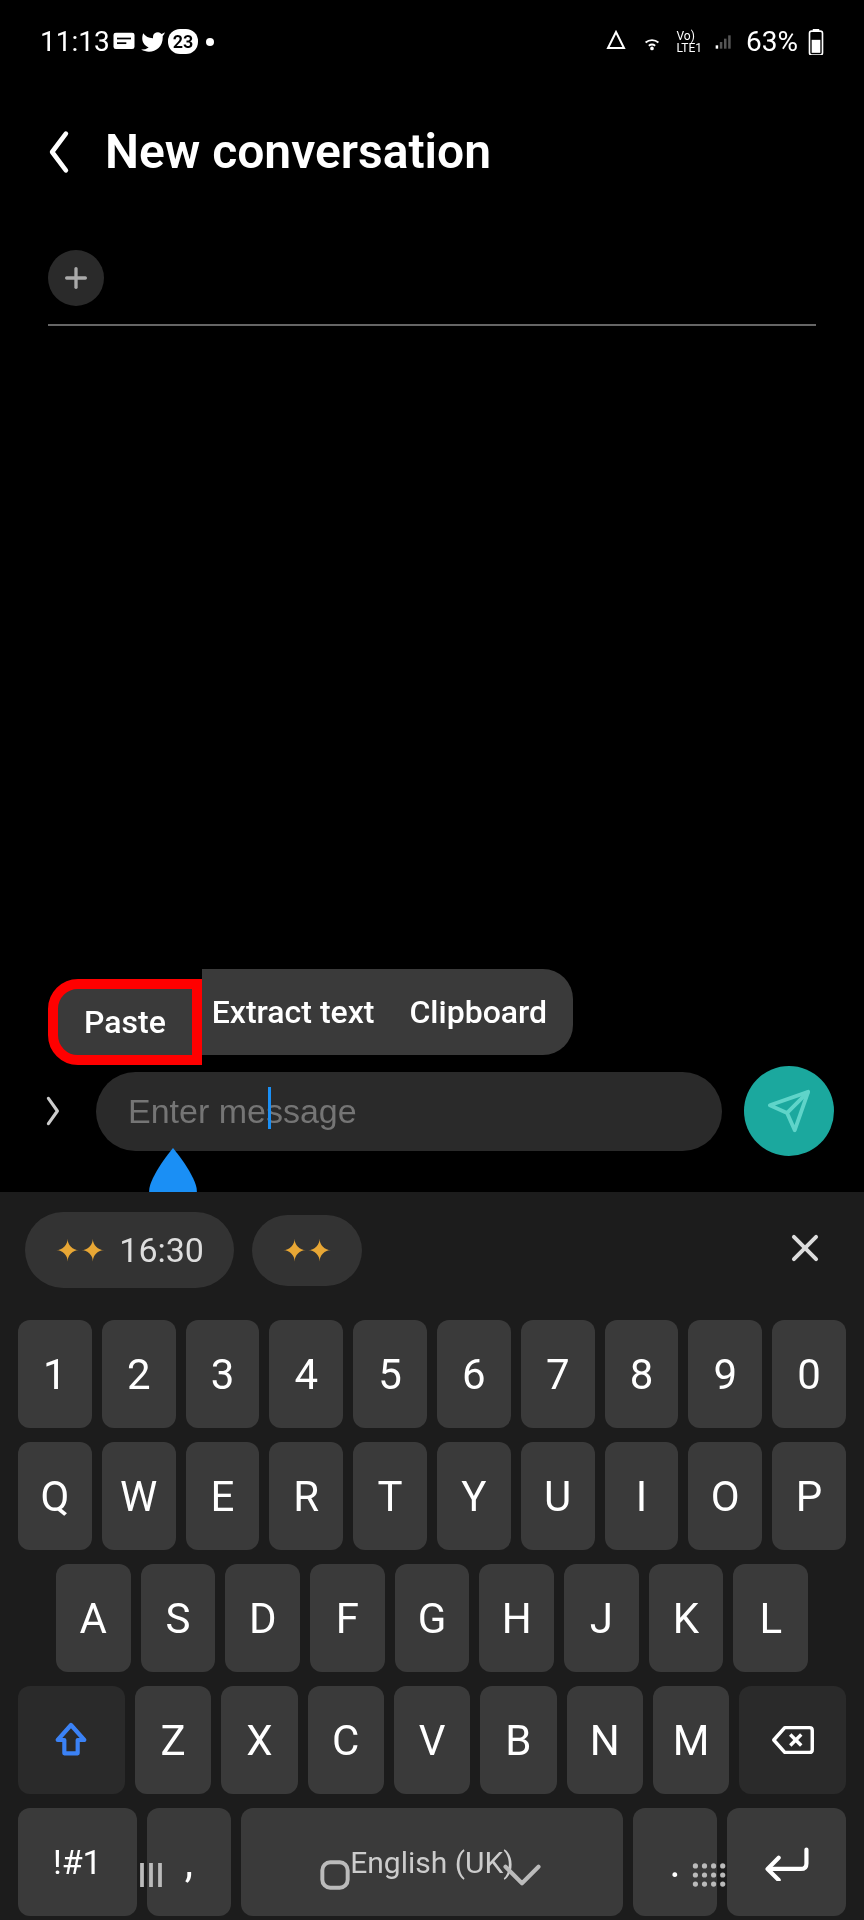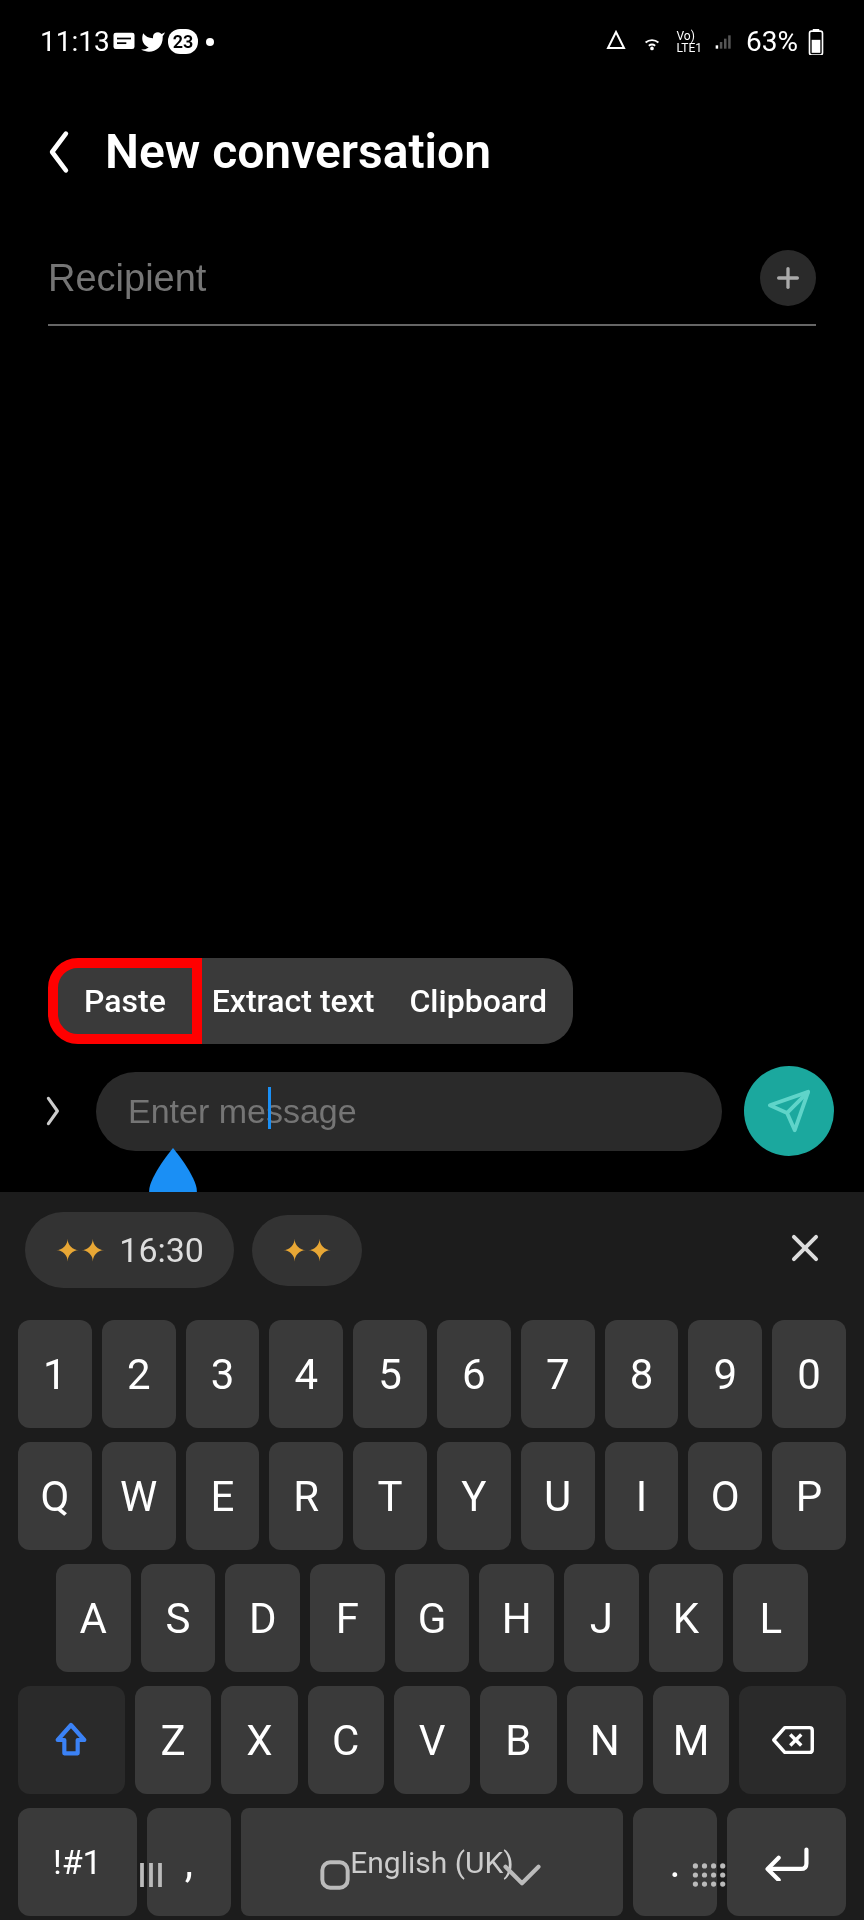--- a/index.html
+++ b/index.html
@@ -18,21 +18,21 @@
   .back-btn { display: flex; align-items: center; }
   .header-title { font-size: 48px; font-weight: 600; }
   
   
   .recipient-row { display: flex; align-items: center; margin: 30px 48px 0; padding-bottom: 18px; border-bottom: 2px solid #666; }
   .recipient-input { flex: 1; background: transparent; border: none; font-size: 38px; color: #888; outline: none; }
   .add-btn { width: 56px; height: 56px; border-radius: 50%; background: #2a2a2a; display: flex; align-items: center; justify-content: center; }
   
   
   .context-menu-wrap { position: absolute; top: 958px; left: 48px; display: flex; align-items: center; }
-  .highlight-box { border: 10px solid #ff0000; padding: 14px 26px; display: flex; align-items: flex-end; background: #3a3a3a; border-top-left-radius: 30px; border-bottom-left-radius: 30px; }
+  .highlight-box { border: 10px solid #ff0000; padding: 14px 26px; display: flex; align-items: flex-end; background: #3a3a3a; border-top-left-radius: 30px; border-bottom-left-radius: 30px; margin-top: 21px; }
   .context-menu { background: #3a3a3a; border-radius: 0 30px 30px 0; display: flex; align-items: center; padding: 24px 26px 24px 10px; gap: 35px; }
   .context-item { font-size: 32px; font-weight: 500; color: #fff; }
   .highlight-box .context-item { font-size: 32px; }
   
   
   .input-row { position: absolute; top: 1066px; left: 0; right: 0; display: flex; align-items: center; padding: 0 30px; gap: 22px; }
   .expand-btn { display: flex; align-items: center; padding: 0 10px; }
   .msg-input-wrap { flex: 1; background: #2a2a2a; border-radius: 50px; padding: 20px 32px; position: relative; }
   .msg-input { background: transparent; border: none; font-size: 34px; color: #888; outline: none; width: 100%; }
   .cursor-line { position: absolute; left: 172px; top: 15px; width: 3px; height: 42px; background: #1a8ff5; }
@@ -48,21 +48,21 @@
   .sugg-chip { background: #333; border-radius: 40px; padding: 18px 30px; display: flex; align-items: center; gap: 14px; }
   .sugg-text { font-size: 34px; color: #ddd; }
   .sparkle { color: #e8a735; font-size: 30px; }
   .clipboard-icon-small { color: #4a90e2; }
   .close-sugg { margin-left: auto; padding: 0 15px; }
   
   .key-rows { padding: 12px 18px 0; }
   .key-row { display: flex; gap: 10px; margin-bottom: 14px; justify-content: center; }
   .key { flex: 1; height: 108px; background: #3a3a3a; border-radius: 12px; display: flex; align-items: center; justify-content: center; font-size: 42px; font-weight: 400; color: #fff; }
   .key.wide { flex: 1.4; }
-  .key.space { flex: 4.5; font-size: 30px; color: #ccc; border-radius: 8px; }
+  .key.space { flex: 4.5; font-size: 30px; color: #ccc; }
   .key.dark { background: #2a2a2a; }
   .shift-key svg { display: block; }
   .row2 { padding: 0 38px; }
   
   
   .nav-bar { position: absolute; bottom: 0; left: 0; right: 0; height: 90px; display: flex; align-items: center; justify-content: space-around; padding: 0 60px; }
   .nav-item { display: flex; align-items: center; justify-content: center; }
 </style>
 </head>
 <body>
@@ -121,21 +121,20 @@
 <div class="header">
   <div class="back-btn">
     <svg width="28" height="46" viewBox="0 0 24 40" fill="none" stroke="#fff" stroke-width="4" stroke-linecap="round" stroke-linejoin="round">
         <polyline points="18 4 6 20 18 36"></polyline>
       </svg>
   </div>
   <div class="header-title">New conversation</div>
 </div>
 
 <div class="recipient-row">
-  <input class="recipient-input" placeholder="Recipient" style="">
   <div class="add-btn">
     <svg width="32" height="32" viewBox="0 0 24 24" fill="none" stroke="#aaa" stroke-width="2.5" stroke-linecap="round">
         <line x1="12" y1="5" x2="12" y2="19"></line>
         <line x1="5" y1="12" x2="19" y2="12"></line>
       </svg>
   </div>
 </div>
 
 <div class="context-menu-wrap">
   <div class="highlight-box">

